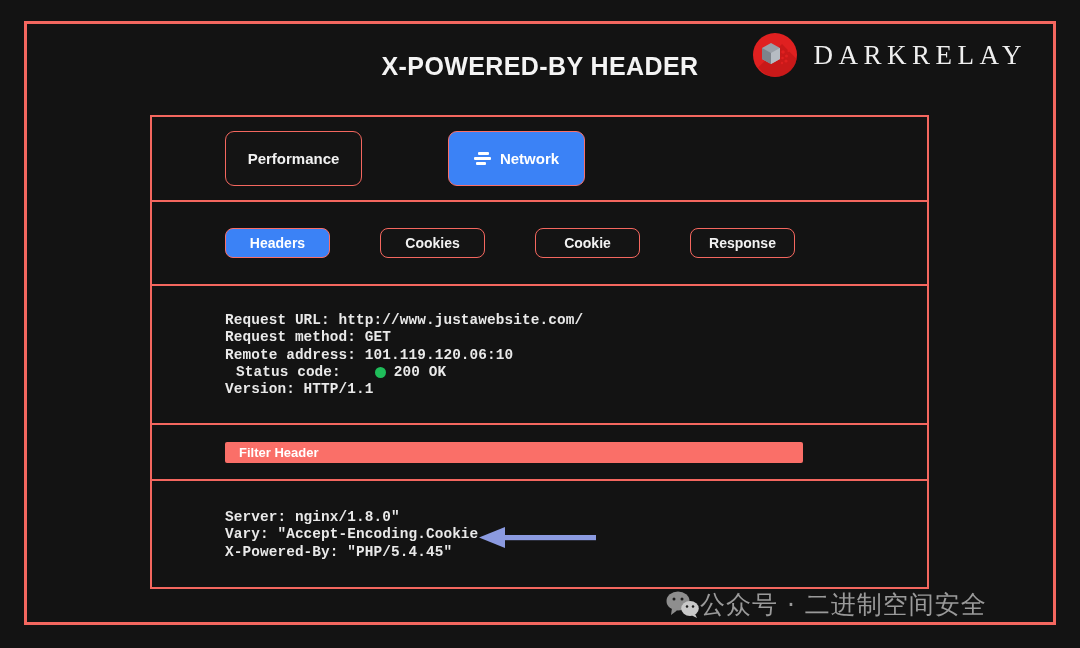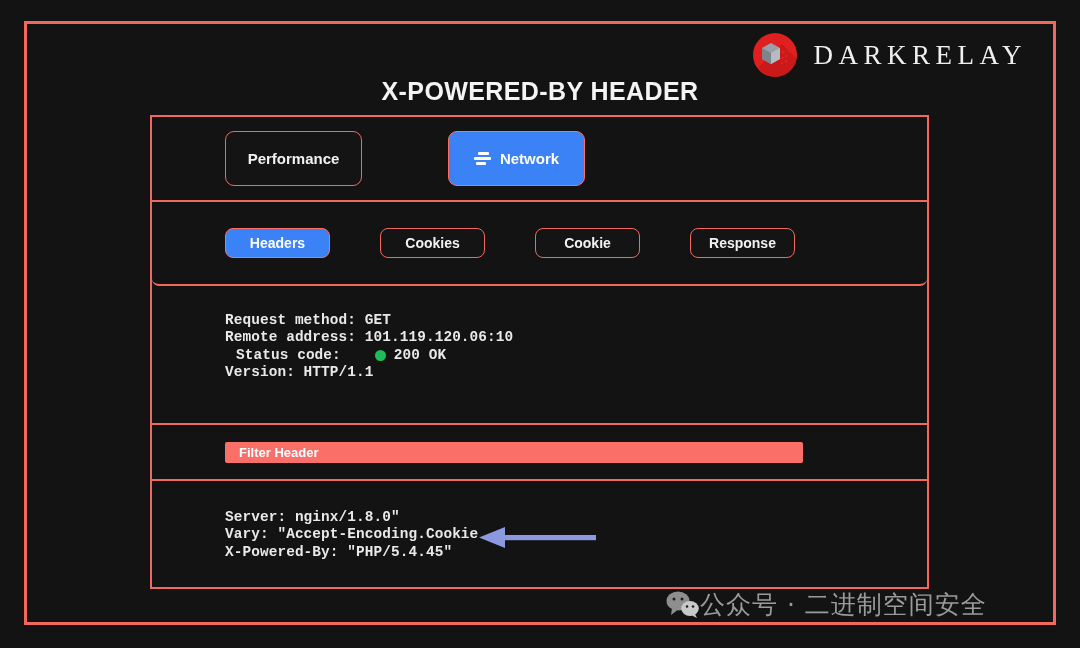--- a/index.html
+++ b/index.html
@@ -27,21 +27,21 @@
     width: 1032px;
     height: 604px;
     border: 3px solid #f4675f;
     background: #131313;
   }
 
   
   .page-title {
     position: absolute;
     left: 0;
-    top: 53px;
+    top: 28px;
     width: 100%;
     text-align: center;
     font-size: 25px;
     font-weight: bold;
     letter-spacing: 0.4px;
     color: #f4f4f4;
   }
 
   .brand {
     position: absolute;
@@ -75,21 +75,21 @@
   }
 
   .panel-row {
     position: relative;
     width: 100%;
     border-bottom: 2px solid #f4675f;
   }
   .panel-row:last-child { border-bottom: none; }
 
   .row-tabs      { height: 85px;  display: flex; align-items: center; padding-left: 73px; gap: 86px; }
-  .row-subtabs   { height: 84px;  display: flex; align-items: center; padding-left: 73px; gap: 50px; border-radius: 7px; }
+  .row-subtabs   { height: 84px;  display: flex; align-items: center; padding-left: 73px; gap: 50px; }
   .row-request   { height: 139px; padding: 26px 0 0 73px; }
   .row-filter    { height: 56px;  display: flex; align-items: center; padding-left: 73px; }
   .row-response  { height: 106px; padding: 28px 0 0 73px; }
 
   
   .btn {
     display: inline-flex;
     align-items: center;
     justify-content: center;
     gap: 9px;
@@ -245,20 +245,21 @@
         </div>
         <div class="btn btn-outline sub-btn">
           <span>Cookie</span>
         </div>
         <div class="btn btn-outline sub-btn">
           <span>Response</span>
         </div>
       </div>
 
       <div class="panel-row row-request">
+        <div class="mono">Request URL: http://www.justawebsite.com/</div>
         <div class="mono">Request method: GET</div>
         <div class="mono">Remote address: 101.119.120.06:10</div>
         <div class="mono status-line">
           <span>Status code:</span>
           <span class="status-gap"></span>
           <span class="status-dot"></span>
           <span>200 OK</span>
         </div>
         <div class="mono">Version: HTTP/1.1</div>
       </div>

